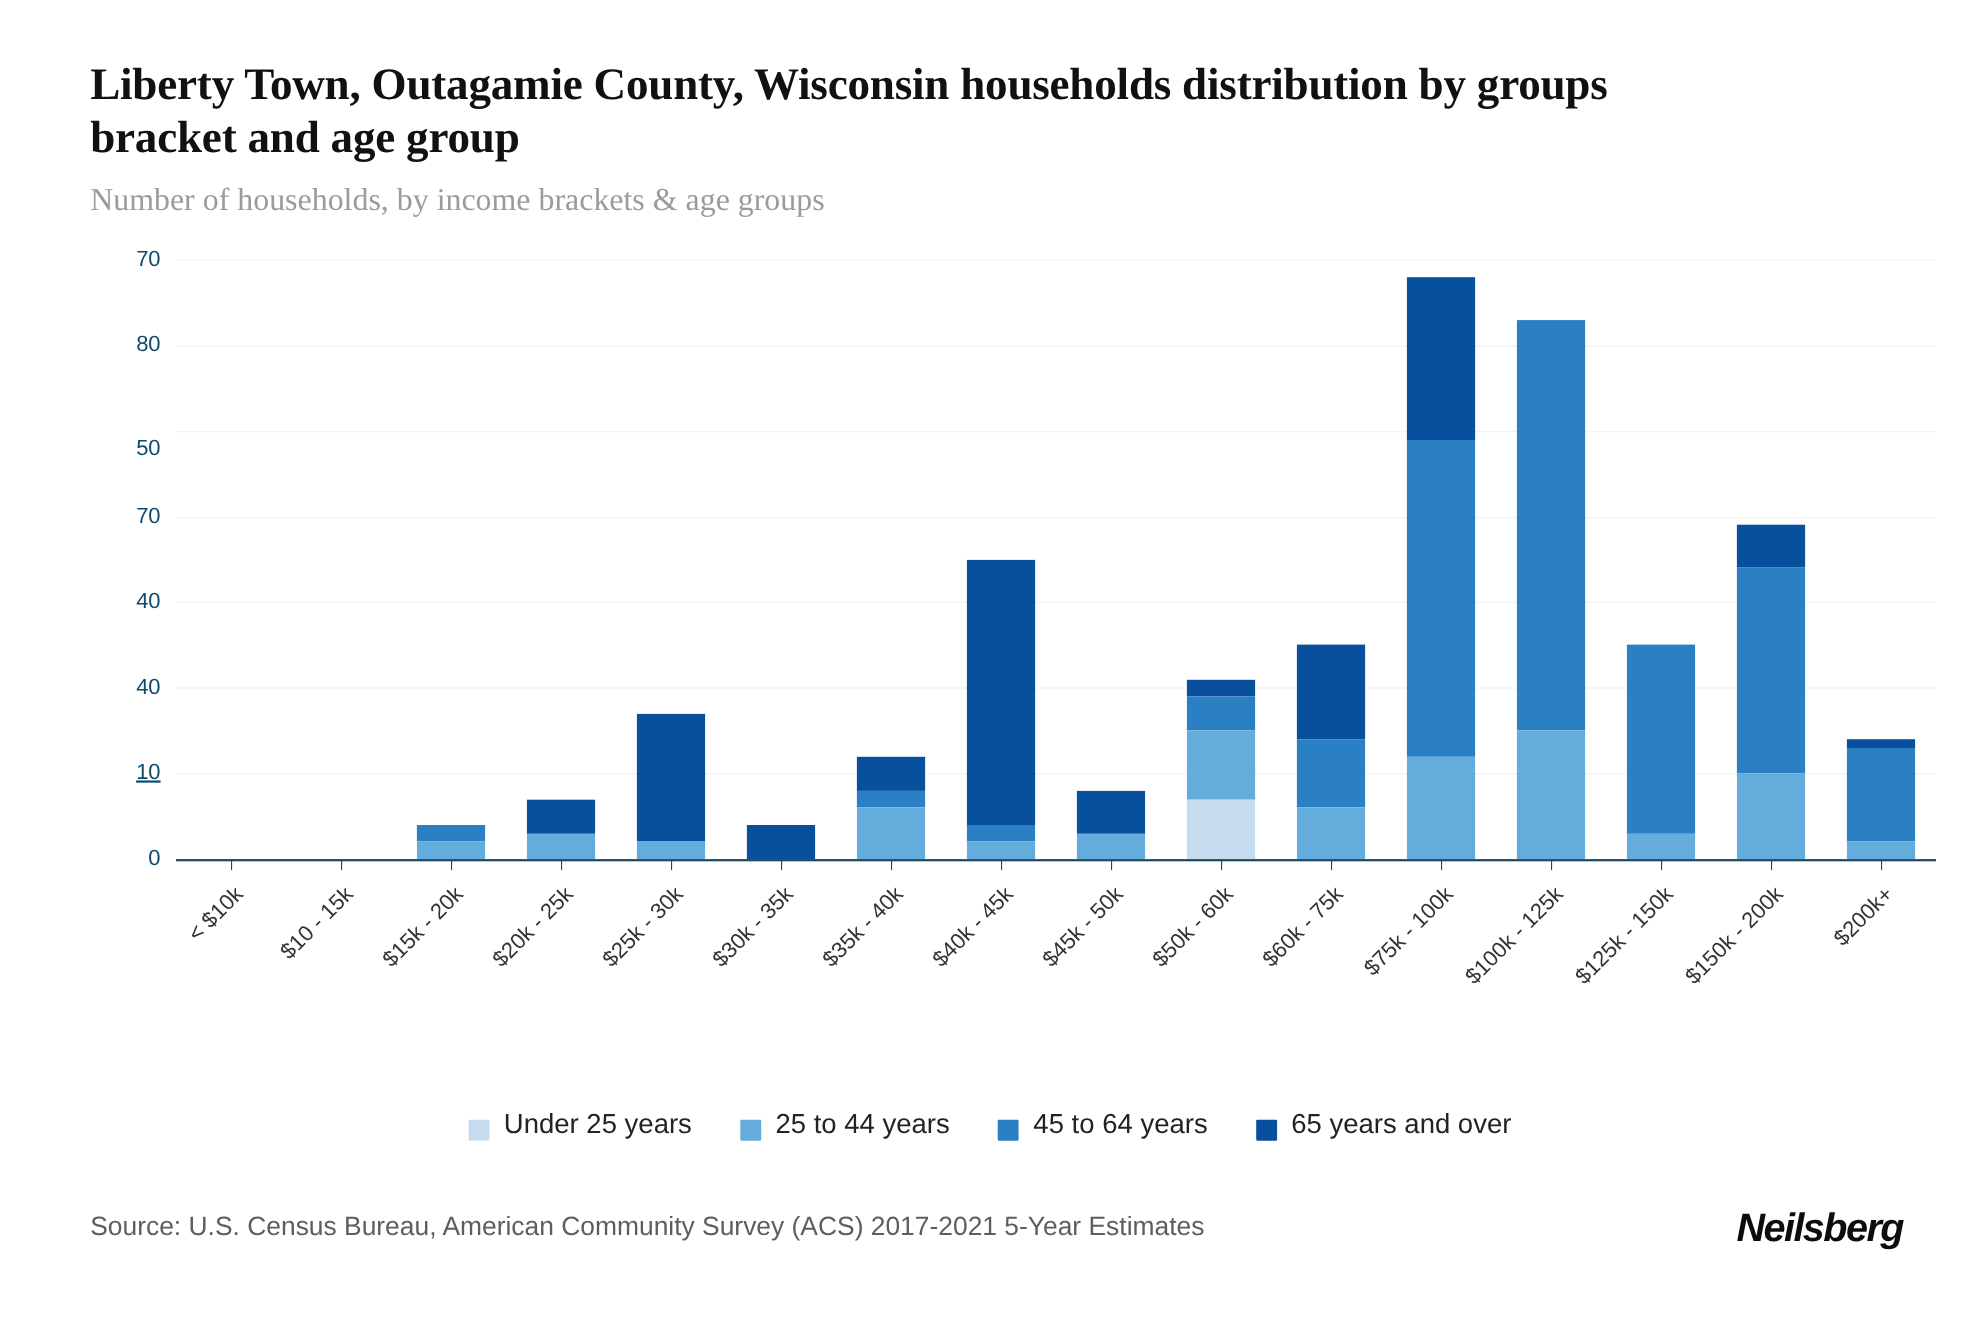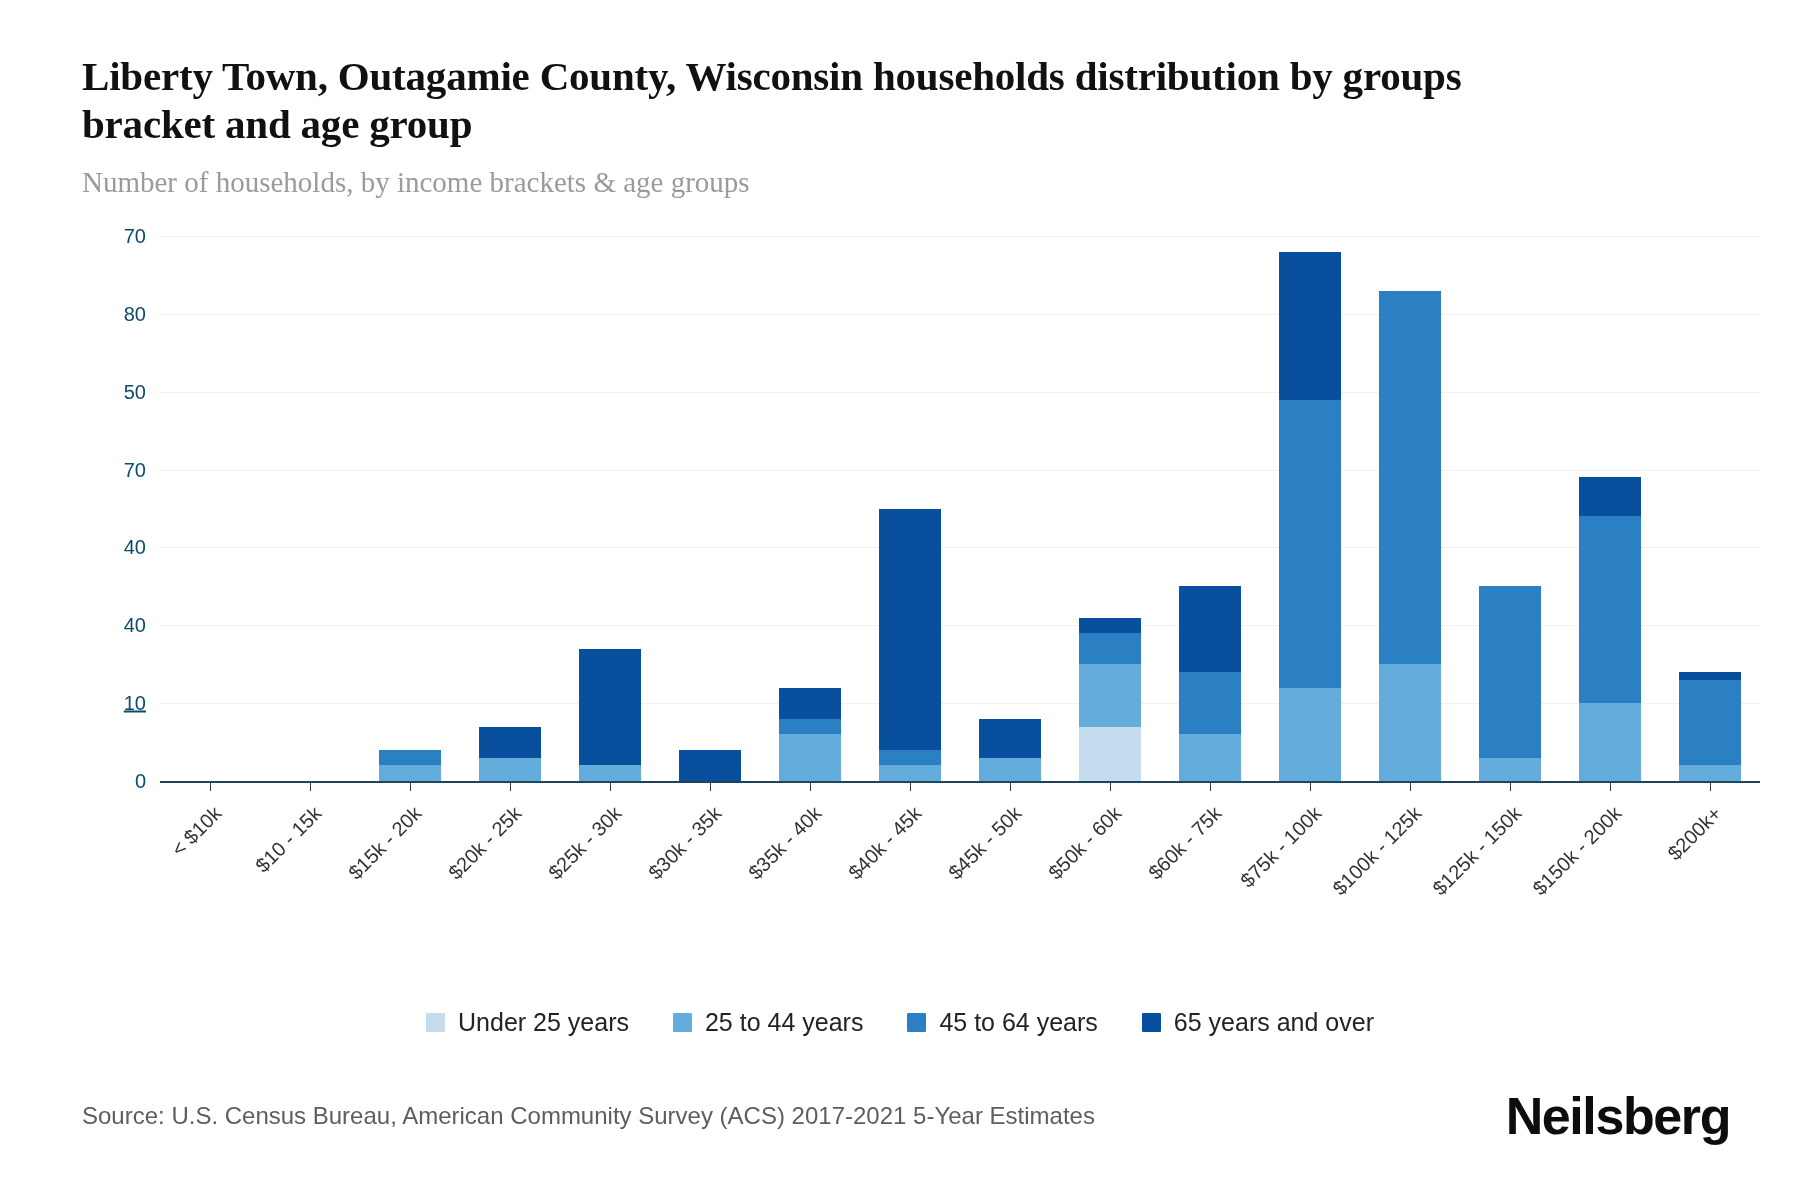--- a/index.html
+++ b/index.html
@@ -160,21 +160,21 @@
     left: 0;
     right: 0;
     top: 1008px;
     display: flex;
     justify-content: center;
     align-items: center;
     gap: 44px;
   }
   .legend-item {
     display: flex;
-    align-items: center;
+    align-items: flex-end;
     gap: 13px;
   }
   .legend-swatch {
     width: 19px;
     height: 19px;
     border-radius: 1px;
     flex: 0 0 auto;
   }
   .legend-label {
     font-size: 25px;
@@ -195,23 +195,24 @@
     text-align: center;
   }
   .source-text {
     font-size: 24px;
     color: #5d5d62;
     white-space: nowrap;
   }
   .brand {
     font-family: "Liberation Sans", sans-serif;
     font-weight: 700;
-    font-size: 52px;
+    font-size: 36px;
     letter-spacing: -1.4px;
     color: #0d0d0d;
+    font-style: italic;
   }
 </style>
 </head>
 <body>
 
 <div class="page">
 
   <div class="header">
     <h1 class="chart-title">Liberty Town, Outagamie County, Wisconsin households distribution by groups bracket and age group</h1>
     <p class="chart-subtitle">Number of households, by income brackets &amp; age groups</p>
@@ -226,21 +227,21 @@
         <div class="grid-line" style="top: 155.714px; background: rgb(240, 240, 240);"></div>
         <div class="grid-line" style="top: 77.8571px; background: rgb(240, 240, 240);"></div>
         <div class="grid-line" style="top: 0px; background: rgb(240, 240, 240);"></div>
       </div>
     <div class="y-axis" id="y-axis">
         <div class="y-tick" style="top: 545px;">0</div>
         <div class="y-tick" style="top: 467.143px; text-decoration: underline;">10</div>
         <div class="y-tick" style="top: 389.286px;">40</div>
         <div class="y-tick" style="top: 311.429px;">40</div>
         <div class="y-tick" style="top: 233.571px;">70</div>
-        <div class="y-tick" style="top: 156px; text-align: center;">50</div>
+        <div class="y-tick" style="top: 172px; text-align: center;">50</div>
         <div class="y-tick" style="top: 77.8571px;">80</div>
         <div class="y-tick" style="top: 0px;">70</div>
       </div>
     <div class="bars" id="bars">
         <div class="bar-slot">
           <div class="bar-stack" title="&lt; $10k"></div>
           <div class="tick-mark" style="background: rgb(32, 68, 94);"></div>
         </div>
         <div class="bar-slot">
           <div class="bar-stack" title="$10 - 15k"></div>

